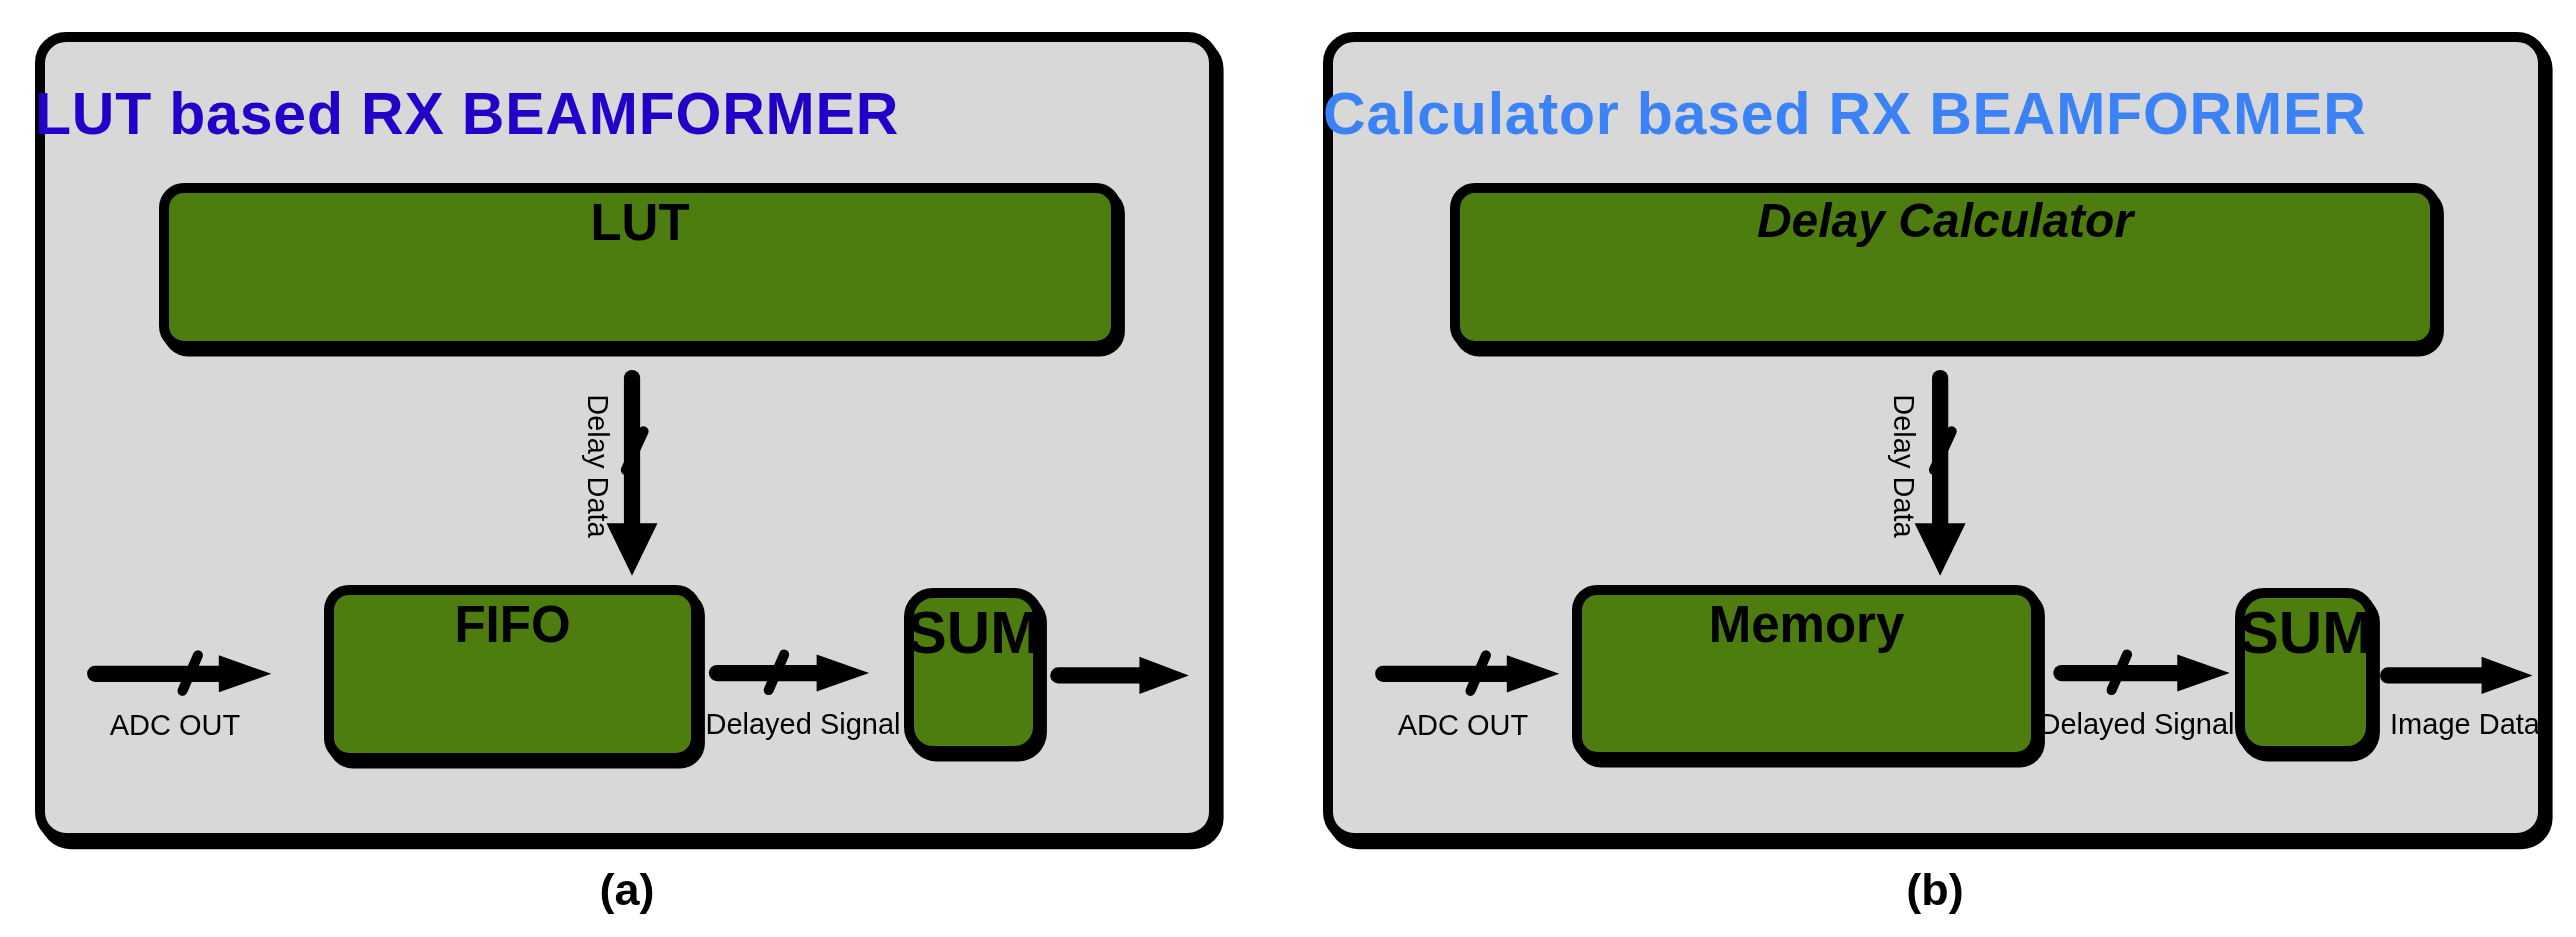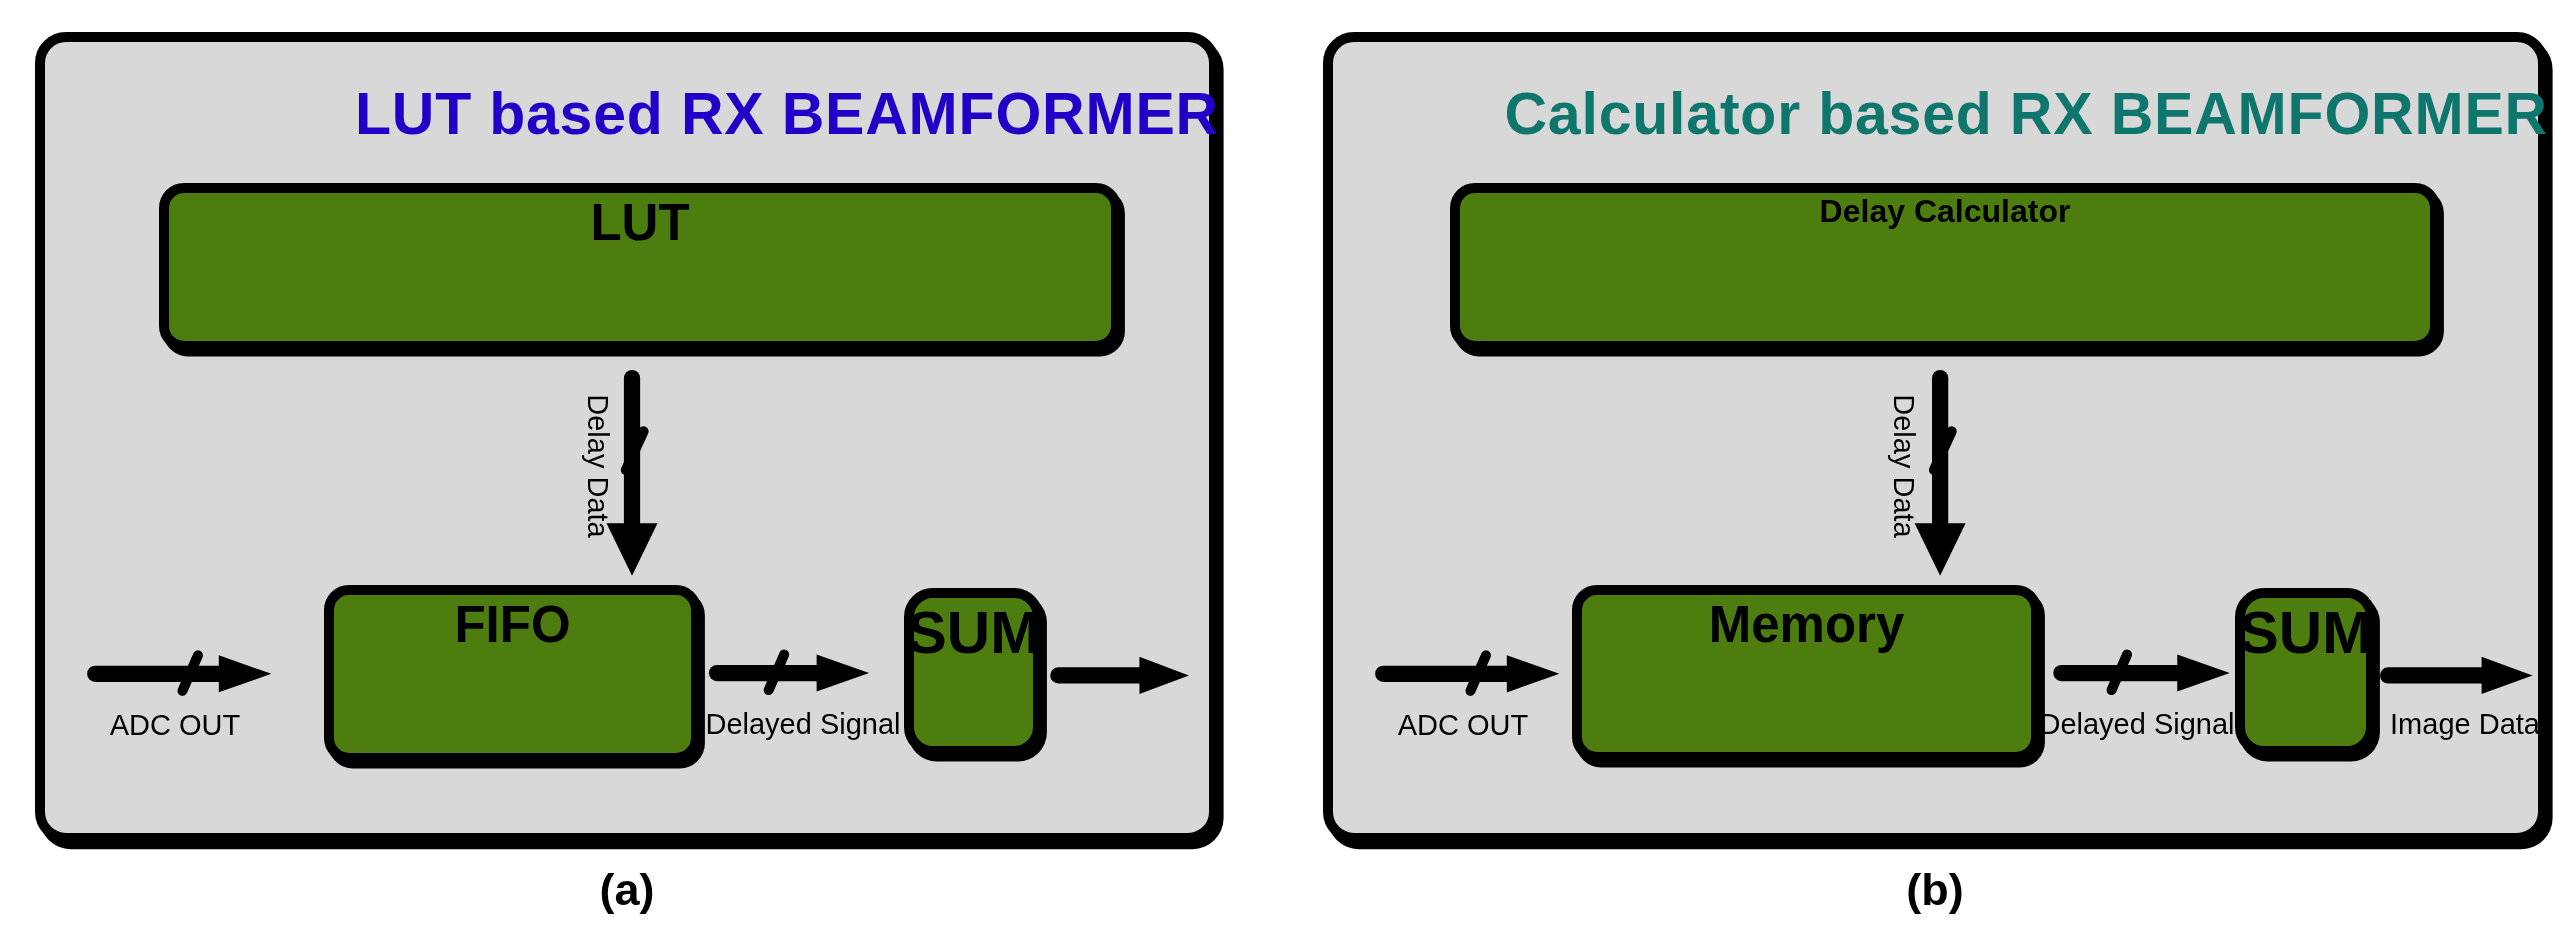--- a/index.html
+++ b/index.html
@@ -6,21 +6,21 @@
   #stage{
     position:relative;width:2576px;height:938px;background:#ffffff;overflow:hidden;
     font-family:"Liberation Sans","DejaVu Sans",sans-serif;color:#000;
   }
   .panel{position:absolute;top:32px;height:811px;}
   .panel-frame{
     position:absolute;inset:0;background:#d8d8d8;border:10px solid #000;border-radius:31px;
     box-shadow:4.6px 6.2px 0 #000;box-sizing:border-box;
   }
   .panel-title{
-    position:absolute;left:0;right:0;top:48px;text-align:right;
+    position:absolute;left:0;right:0;top:48px;text-align:left;
     font-size:59px;font-weight:bold;letter-spacing:0.8px;white-space:nowrap;
   }
   .block{
     position:absolute;background:#4d7c0f;border:10.8px solid #000;border-radius:25px;
     box-shadow:3.9px 5.4px 0 #000;box-sizing:border-box;
     display:flex;justify-content:center;
     font-weight:bold;font-size:51px;white-space:nowrap;
   }
   .block.small{font-size:60px;border-radius:29px;}
   .arrow-layer{position:absolute;inset:0;width:100%;height:100%;}
@@ -86,21 +86,21 @@
     </div>
 
     <div class="lbl vert" style="left:562px;top:434px;">Delay Data</div>
     <div class="lbl" style="left:140px;top:693px;">ADC OUT</div>
     <div class="lbl" style="left:768px;top:692px;">Delayed Signal</div>
   </div>
 
   <div class="panel" style="left:1323px;width:1225px;">
     <div class="panel-frame"></div>
 
-    <div class="panel-title" style="color:#0f766e;">Calculator based RX BEAMFORMER</div>
+    <div class="panel-title" style="color:#3b82f6;">Calculator based RX BEAMFORMER</div>
 
     <svg class="arrow-layer" viewBox="0 0 1586 1050">
 
       <g>
         <line class="shaft" x1="78" y1="831" x2="245" y2="831"></line>
         <polygon class="head" points="238,807 238,855 306,831"></polygon>
         <line class="slash" x1="211" y1="807" x2="191" y2="853"></line>
       </g>
 
       <g>
@@ -114,21 +114,21 @@
         <polygon class="head" points="1106,806 1106,854 1174,830"></polygon>
         <line class="slash" x1="1041" y1="806" x2="1021" y2="852"></line>
       </g>
 
       <g>
         <line class="shaft" x1="1379" y1="833" x2="1506" y2="833"></line>
         <polygon class="head" points="1500,809 1500,857 1566,833"></polygon>
       </g>
     </svg>
 
-    <div class="block" style="left:127px;top:151px;width:990px;height:168px;font-size:32px;">
+    <div class="block" style="left:127px;top:151px;width:990px;height:168px;font-size:48px;font-style:italic;">
       <span>Delay Calculator</span>
     </div>
 
     <div class="block" style="left:249px;top:553px;width:469px;height:177px;">
       <span>Memory</span>
     </div>
 
     <div class="block small" style="left:912px;top:556px;width:141px;height:168px;">
       <span>SUM</span>
     </div>

